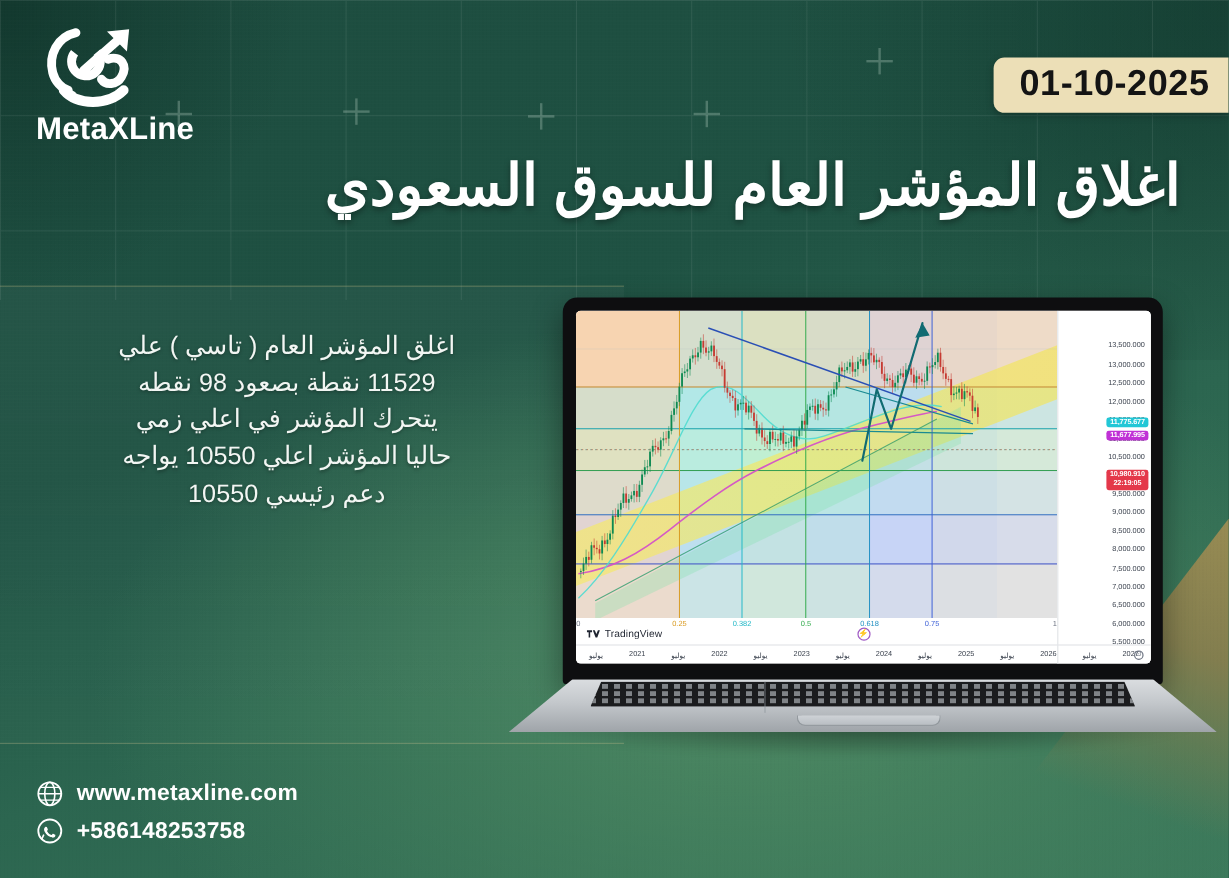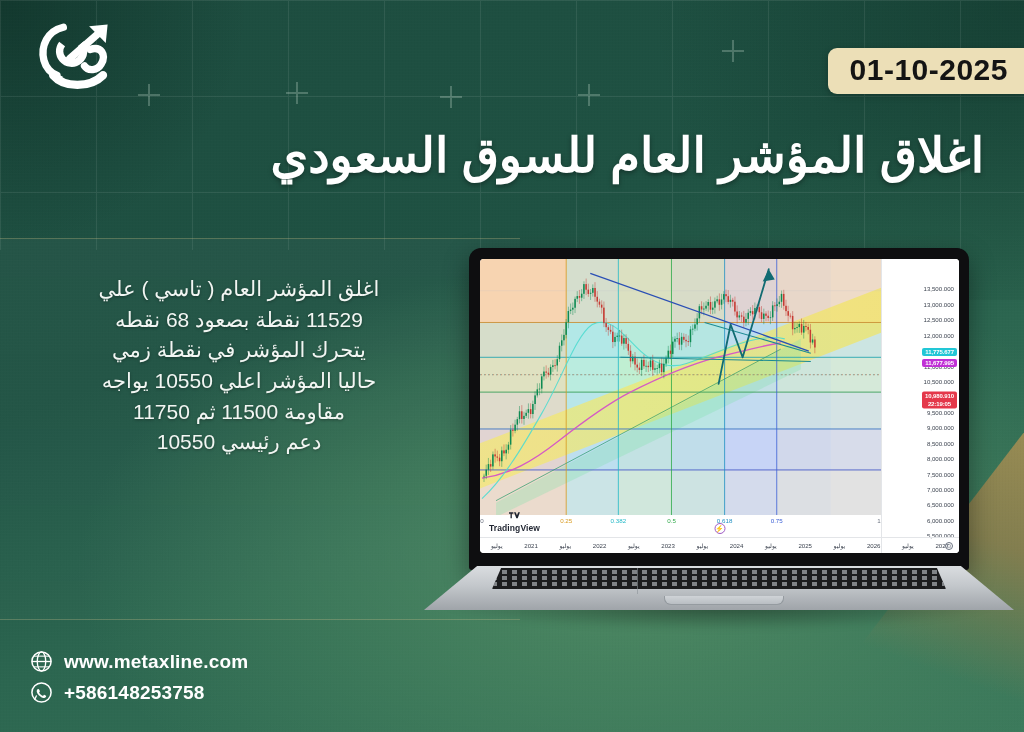--- a/index.html
+++ b/index.html
@@ -188,21 +188,21 @@
 
   .time-axis {
     position: absolute; left: 0; right: 0; bottom: 0; height: 16px;
     border-top: 1px solid #e3e5e8; font-size: 6.1px; color: #3d4450;
   }
   .time-axis .tl { position: absolute; top: 4px; transform: translateX(-50%); white-space: nowrap; }
 
   .tv-logo {
     position: absolute; left: 9px; bottom: 20px;
     display: flex; align-items: center; gap: 3px;
-    font-size: 8.5px; font-weight: bold; color: #1f2430; letter-spacing: .1px; flex-direction: column;
+    font-size: 8.5px; font-weight: normal; color: #1f2430; letter-spacing: .1px;
   }
   .tv-clock {
     position: absolute; left: 50%; bottom: 19px; transform: translateX(-50%);
     width: 11px; height: 11px; border: 1px solid #9f59c4; border-radius: 50%;
     color: #9f59c4; font-size: 7px; line-height: 9px; text-align: center;
   }
   .tv-target {
     position: absolute; right: 6px; bottom: 3px;
     width: 8px; height: 8px; border: 1px solid #6b7280; border-radius: 50%;
     color: #6b7280; font-size: 6px; line-height: 7px; text-align: center;
@@ -228,32 +228,32 @@
   <div class="logo-wrap">
     <svg class="logo-mark" viewBox="0 0 100 78">
       <path d="M33 10 C16 14, 8 30, 12 46 C14 54, 20 60, 26 62" stroke="#fff" stroke-width="8" fill="none" stroke-linecap="round"></path>
       <path d="M22 58 L24 68 L33 64" fill="#fff"></path>
       <circle cx="42" cy="36" r="13" stroke="#fff" stroke-width="8" fill="none" stroke-dasharray="58 24" transform="rotate(-40 42 36)"></circle>
       <path d="M62 34 C74 30, 80 40, 74 50 C70 57, 60 58, 56 52" stroke="#fff" stroke-width="8" fill="none" stroke-linecap="round"></path>
       <path d="M40 44 L74 14" stroke="#fff" stroke-width="8" fill="none" stroke-linecap="round"></path>
       <path d="M61 9 L81 7 L79 27 Z" fill="#fff"></path>
       <path d="M22 62 C34 76, 62 76, 76 62" stroke="#fff" stroke-width="9" fill="none" stroke-linecap="round"></path>
     </svg>
+    <div class="logo-text">MetaXLine</div>
   </div>
 
   <div class="date-badge">01-10-2025</div>
 
   <div class="headline">اغلاق المؤشر العام للسوق السعودي</div>
 
   <div class="body-text">
     <span class="ln">اغلق المؤشر العام ( تاسي ) علي</span>
-    <span class="ln">11529 نقطة بصعود 68 نقطه</span>
-    <span class="ln">يتحرك المؤشر في نقطة زمي</span>
+    <span class="ln">11529 نقطة بصعود 98 نقطه</span>
+    <span class="ln">يتحرك المؤشر في اعلي زمي</span>
     <span class="ln">حاليا المؤشر اعلي 10550 يواجه</span>
-    <span class="ln">مقاومة 11500 ثم 11750</span>
     <span class="ln">دعم رئيسي 10550</span>
   </div>
 
   <div class="footer">
     <div class="foot-row">
       <svg class="foot-ico" viewBox="0 0 24 24">
         <circle cx="12" cy="12" r="10" stroke="#fff" stroke-width="1.6" fill="none"></circle>
         <ellipse cx="12" cy="12" rx="4.4" ry="10" stroke="#fff" stroke-width="1.4" fill="none"></ellipse>
         <line x1="2" y1="12" x2="22" y2="12" stroke="#fff" stroke-width="1.4"></line>
         <line x1="4" y1="6.4" x2="20" y2="6.4" stroke="#fff" stroke-width="1.1"></line>

